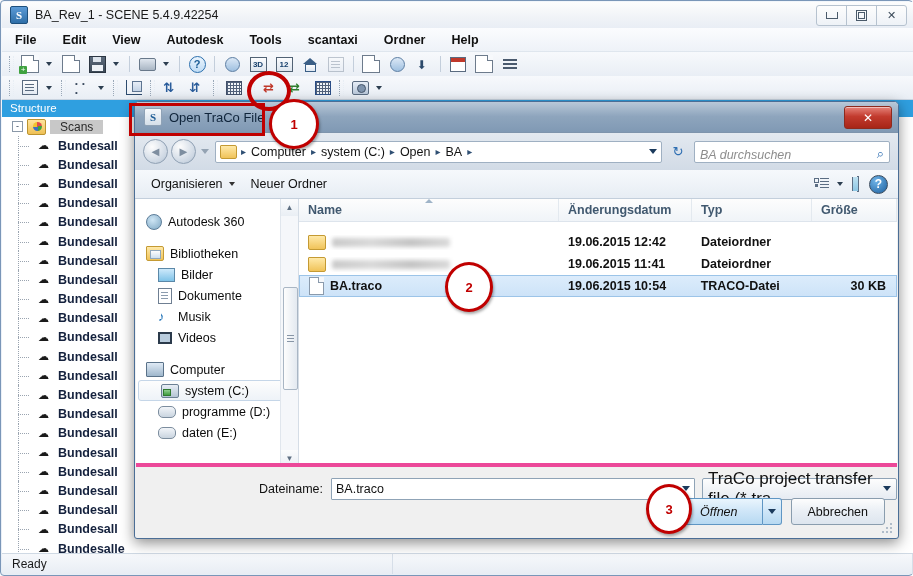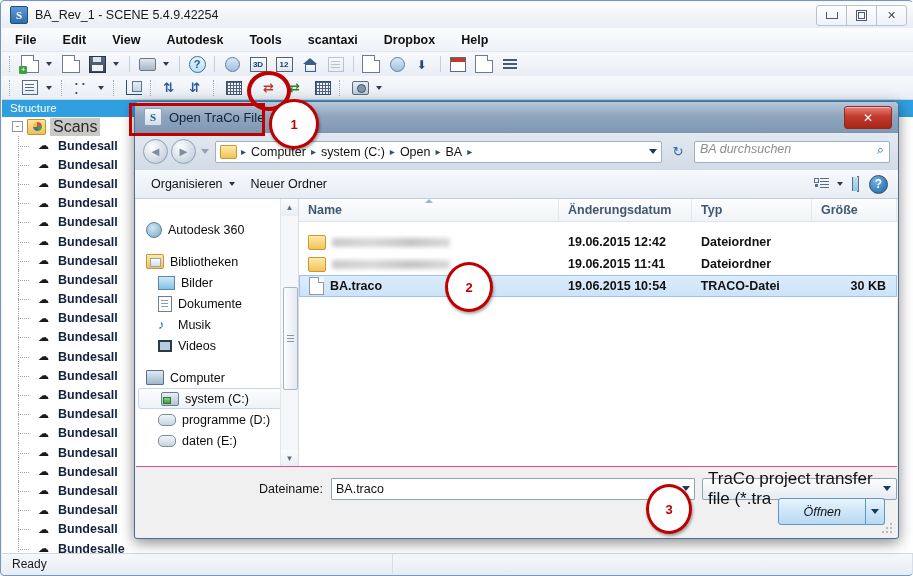--- a/index.html
+++ b/index.html
@@ -126,21 +126,21 @@
   .tree-root{display:flex;align-items:center;height:19px;padding-left:10px;}
   .expander{
     width:9px;height:9px;border:1px solid #8a98a8;background:#fff;
     display:flex;align-items:center;justify-content:center;
     font-size:9px;line-height:7px;color:#33445a;margin-right:4px;
   }
   .ic-scans{width:17px;height:14px;margin-right:4px;position:relative;
     background:linear-gradient(#ffe49c,#eec055);border:1px solid #bb9330;border-radius:1px 2px 2px 2px;}
   .ic-scans:after{content:"";position:absolute;left:5px;top:2px;width:9px;height:9px;border-radius:50%;
     background:conic-gradient(#e04b4b 0 25%,#3fa23f 0 50%,#3d6fc0 0 75%,#f0c330 0 100%);}
-  .scans-label{background:#c8c8c8;color:#2a2a2a;padding:0 3px;font-size:16px;}
+  .scans-label{background:#c8c8c8;color:#2a2a2a;padding:0 10px;font-size:12px;}
   .tree-item{display:flex;align-items:center;height:19.2px;padding-left:36px;position:relative;}
   .tree-item:before{content:"";position:absolute;left:16px;top:0;bottom:0;border-left:1px dotted #9aa4b0;}
   .tree-item:after{content:"";position:absolute;left:16px;top:50%;width:11px;border-top:1px dotted #9aa4b0;}
   .ic-scan{width:15px;height:13px;margin-right:5px;position:relative;flex:none;
     color:#1a1a1a;font-size:11px;}
   .tree-label{font-size:12.5px;font-weight:bold;color:#14213d;white-space:nowrap;}
   
   .statusbar{
     position:absolute;left:1px;bottom:1px;width:911px;height:21px;
     background:linear-gradient(#f6f8fb,#e8edf4);border-top:1px solid #cfd9e4;
@@ -204,21 +204,21 @@
   .crumb-folder{width:15px;height:12px;background:linear-gradient(#ffe9a8,#f0c359);
     border:1px solid #c49a33;border-radius:1px 2px 2px 2px;margin-right:2px;flex:none;}
   .crumb{font-size:12.5px;color:#131313;padding:0 3px;white-space:nowrap;}
   .crumb-sep{color:#2f4f73;font-size:10px;padding:0 2px;}
   .crumb-drop{margin-left:auto;width:0;height:0;border-left:4px solid transparent;
     border-right:4px solid transparent;border-top:5px solid #1b3a5c;}
   .refresh{width:22px;height:22px;display:flex;align-items:center;justify-content:center;
     color:#2f6fb2;font-size:13px;margin-right:5px;}
   .searchbox{
     width:196px;height:22px;background:#fff;border:1px solid #9fb0c2;border-radius:2px;
-    display:flex;align-items:flex-start;padding:0 5px;box-sizing:border-box;
+    display:flex;align-items:flex-end;padding:0 5px;box-sizing:border-box;
   }
   .search-ph{flex:1;font-size:12.5px;color:#8d8d8d;font-style:italic;}
   .search-ic{color:#2f6fb2;font-size:13px;}
   .dlg-toolbar{
     position:absolute;left:0;top:68px;width:100%;height:29px;
     background:linear-gradient(#f6f9fc,#e7edf4);
     border-bottom:1px solid #c3cfdc;
     display:flex;align-items:center;box-sizing:border-box;padding:0 10px;
   }
   .tb-link{font-size:12.5px;color:#111;padding:3px 6px;margin-right:4px;display:flex;align-items:center;}
@@ -296,21 +296,21 @@
     border:1px solid #c49a33;border-radius:1px 2px 2px 2px;margin-right:6px;flex:none;}
   .row-file{width:13px;height:16px;background:#fff;border:1px solid #8a9aac;margin-right:6px;flex:none;position:relative;}
   .row-file:after{content:"";position:absolute;right:-1px;top:-1px;width:5px;height:5px;
     background:#f5f7fa;border-left:1px solid #8a9aac;border-bottom:1px solid #8a9aac;}
   .blurred{
     color:transparent;background:linear-gradient(90deg,#c9c9c9,#d9d9d9,#c4c4c4,#dadada);
     filter:blur(2.2px);height:9px;width:118px;border-radius:2px;
   }
   
   .dlg-bottom{position:absolute;left:1px;right:1px;bottom:1px;height:70px;background:#f0f0f0;
-    border-top:1px solid #ec4899;}
+    border-top:4px solid #ec4899;}
   .fn-row{position:absolute;left:0;top:10px;width:100%;height:23px;display:flex;align-items:center;}
   .fn-label{width:195px;text-align:right;padding-right:8px;font-size:12.5px;color:#111;box-sizing:border-box;}
   .fn-input{flex:1;height:22px;background:#fff;border:1px solid #8fa3b6;display:flex;align-items:center;
     padding:0 4px;box-sizing:border-box;border-radius:1px;}
   .fn-text{flex:1;font-size:12.5px;color:#111;}
   .fn-caret{width:0;height:0;border-left:4px solid transparent;border-right:4px solid transparent;
     border-top:5px solid #1b3a5c;}
   .filter-combo{width:195px;height:22px;margin-left:7px;
     background:linear-gradient(#fdfdfd,#e6ebf2);border:1px solid #8fa3b6;border-radius:2px;
     display:flex;align-items:center;padding:0 5px;box-sizing:border-box;font-size:17px;color:#111;}
@@ -368,21 +368,21 @@
     </div>
   </div>
 
   <div class="menubar">
     <div class="menu-item">File</div>
     <div class="menu-item">Edit</div>
     <div class="menu-item">View</div>
     <div class="menu-item">Autodesk</div>
     <div class="menu-item">Tools</div>
     <div class="menu-item">scantaxi</div>
-    <div class="menu-item">Dropbox</div>
+    <div class="menu-item">Ordner</div>
     <div class="menu-item">Help</div>
   </div>
 
   <div class="toolbar tb1">
     <div class="grip"></div>
     <div class="tbbtn">
         <span class="ic ic-doc">
           <i class="ic-green">+</i>
         </span>
       </div>
@@ -652,21 +652,21 @@
           <span class="caret" style="margin-left:7px"></span>
         </div>
         <div><span class="ic-pane"></span></div>
         <div>
             <span class="ic-help">?</span>
           </div>
       </div>
     </div>
 
     <div class="navpane">
-      <div id="navpane-items" style="padding-top:20px">
+      <div id="navpane-items" style="padding-top:12px">
           <div class="np-item">
             <span class="np-ic ic-autodesk"></span>
             <span>Autodesk 360</span>
           </div>
           <div class="np-gap"></div>
           <div class="np-item">
             <span class="np-ic ic-lib"></span>
             <span>Bibliotheken</span>
           </div>
           <div class="np-item indent">
@@ -768,20 +768,21 @@
         <div class="filter-combo">
           <span>TraCo project transfer file (*.tra</span>
           <span class="fn-caret"></span>
         </div>
       </div>
       <div class="btn-row">
         <div class="btn btn-open">Öffnen</div>
         <div class="btn btn-open-split">
             <span class="fn-caret"></span>
           </div>
+        <div class="btn btn-cancel">Abbrechen</div>
       </div>
       <div class="resize-grip"></div>
     </div>
   </div>
 
   <div class="anno-ring" style="left:246px;top:70px;width:36px;height:32px;"></div>
   <div class="anno-rect" style="left:128px;top:102px;width:130px;height:27px;"></div>
   <div class="anno-circle" style="left:268px;top:98px;width:44px;height:44px;">1</div>
   <div class="anno-circle" style="left:444px;top:261px;width:42px;height:44px;">2</div>
   <div class="anno-circle" style="left:645px;top:483px;width:40px;height:44px;">3</div>

